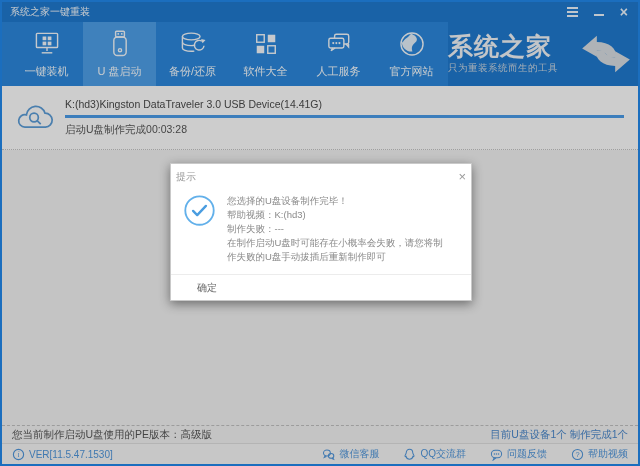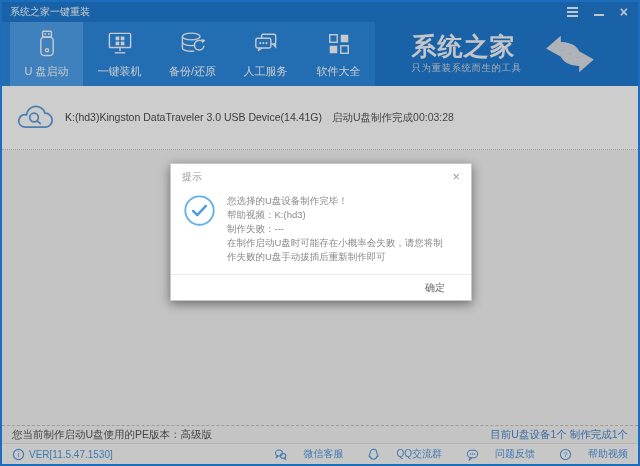--- a/index.html
+++ b/index.html
@@ -28,52 +28,52 @@
   .nav-label { color: #f4f8fc; font-size: 11px; white-space: nowrap; }
   .brand { flex: 1; background: #1f78cc; display: flex; align-items: center; justify-content: center; gap: 20px; padding-right: 4px; }
   .brand-name { font-size: 25px; font-weight: bold; color: #eef1f4; letter-spacing: 1px; line-height: 26px; }
   .brand-slogan { font-size: 9.5px; color: #c9d4de; margin-top: 3px; letter-spacing: 0.5px; }
   .brand-logo svg { width: 56px; height: 44px; display: block; }
 
   
   .progress-row { height: 64px; background: #fafafa; border-bottom: 1px dotted #c2c2c2;
     display: flex; align-items: center; padding: 0 14px 0 12px; gap: 9px; flex: none; }
   .cloud-icon svg { width: 42px; height: 33px; display: block; }
-  .progress-main { flex: 1; display: flex; flex-direction: row; gap: 5px; }
+  .progress-main { flex: 1; display: flex; flex-direction: column; gap: 5px; }
   .device-line { font-size: 10.5px; color: #4a4a4a; }
   .bar { height: 3px; background: #dce4ea; position: relative; }
   .bar-fill { position: absolute; left: 0; top: 0; bottom: 0; background: #4a9ae6; }
-  .status-line { display: flex; justify-content: space-between; font-size: 10.5px; color: #555; }
+  .status-line { display: flex; font-size: 10.5px; color: #555; }
 
   .main-area { flex: 1; background: #f0f0f0; }
 
   
   .statusbar { height: 18px; border-top: 1px dashed #bfbfbf; background: #f0f0f0;
     display: flex; align-items: center; justify-content: space-between; padding: 0 10px; flex: none; }
   .statusbar .sb-left { font-size: 10.5px; color: #555; }
   .statusbar .sb-right { font-size: 10.5px; color: #4a86c8; }
 
   .footer { height: 21px; background: #f3f3f3; border-top: 1px solid #dcdcdc;
     display: flex; align-items: center; padding: 0 10px; flex: none; }
   .version { display: flex; align-items: center; gap: 4px; color: #4f94d8; font-size: 10px; }
   .footer-links { margin-left: auto; display: flex; gap: 24px; }
-  .footer-link { display: flex; align-items: center; gap: 16px; color: #4f94d8; font-size: 10px; cursor: pointer; }
+  .footer-link { display: flex; align-items: center; gap: 4px; color: #4f94d8; font-size: 10px; cursor: pointer; }
   .footer-link svg, .version svg { width: 13px; height: 13px; display: block; }
 
   
   .overlay { position: absolute; inset: 0; background: rgba(0,0,0,0.18); z-index: 5; }
   .dialog { position: absolute; left: 168px; top: 161px; width: 302px; z-index: 10;
     background: #fff; border: 1px solid #c9c9c9; box-shadow: 0 3px 10px rgba(0,0,0,0.45); }
-  .dialog-header { height: 25px; display: flex; align-items: center; padding: 0 11px; }
+  .dialog-header { height: 25px; display: flex; align-items: center; padding: 0 5px; }
   .dialog-title { font-size: 10px; color: #9a9a9a; flex: 1; }
   .dialog-close { color: #9a9a9a; font-size: 13px; line-height: 13px; cursor: pointer; }
   .dialog-body { display: flex; gap: 11px; padding: 5px 27px 10px 12px; }
   .check-icon svg { width: 33px; height: 33px; display: block; }
   .dialog-lines { font-size: 9.5px; color: #8a8a8a; line-height: 14px; width: 233px; }
-  .dialog-footer { border-top: 1px solid #ececec; height: 26px; display: flex; align-items: center; justify-content: flex-end; }
+  .dialog-footer { border-top: 1px solid #ececec; height: 26px; display: flex; align-items: center; justify-content: flex-start; }
   .ok-button { background: none; border: none; font-size: 10px; color: #666; cursor: pointer; font-family: inherit; padding: 4px 26px; }
 </style>
 </head>
 <body>
 
 <div class="window">
 
   <div class="titlebar">
     <span class="title">系统之家一键重装</span>
     <span class="win-controls">
@@ -81,86 +81,95 @@
           <i></i>
           <i></i>
           <i></i>
         </span>
       <span class="min-icon"></span>
       <span class="close-icon">×</span>
     </span>
   </div>
 
   <div class="nav">
-    <div class="nav-item selected">
-      <span>
-        <svg viewBox="0 0 34 34" fill="none" stroke="#f2f6fa" stroke-width="1.6">
-          <rect x="12" y="2.5" width="10" height="6.5" rx="1"></rect>
-          <line x1="15" y1="4.5" x2="15" y2="6.5"></line>
-            <line x1="19" y1="4.5" x2="19" y2="6.5"></line>
-          <rect x="10" y="9" width="14" height="21" rx="4"></rect>
-          <circle cx="17" cy="24" r="1.8"></circle>
-        </svg>
-      </span>
-      <span class="nav-label">U 盘启动</span>
-    </div>
     <div class="nav-item">
       <span>
         <svg viewBox="0 0 34 34" fill="none" stroke="#f2f6fa" stroke-width="1.6">
           <rect x="5" y="5" width="24" height="16" rx="1"></rect>
           <g fill="#f2f6fa" stroke="none">
             <rect x="12" y="8.5" width="4.2" height="4.2"></rect>
               <rect x="17.8" y="8.5" width="4.2" height="4.2"></rect>
             <rect x="12" y="14.3" width="4.2" height="4.2"></rect>
               <rect x="17.8" y="14.3" width="4.2" height="4.2"></rect>
           </g>
           <line x1="17" y1="21" x2="17" y2="25"></line>
           <line x1="11" y1="27" x2="23" y2="27"></line>
         </svg>
       </span>
       <span class="nav-label">一键装机</span>
     </div>
+    <div class="nav-item selected">
+      <span>
+        <svg viewBox="0 0 34 34" fill="none" stroke="#f2f6fa" stroke-width="1.6">
+          <rect x="12" y="2.5" width="10" height="6.5" rx="1"></rect>
+          <line x1="15" y1="4.5" x2="15" y2="6.5"></line>
+            <line x1="19" y1="4.5" x2="19" y2="6.5"></line>
+          <rect x="10" y="9" width="14" height="21" rx="4"></rect>
+          <circle cx="17" cy="24" r="1.8"></circle>
+        </svg>
+      </span>
+      <span class="nav-label">U 盘启动</span>
+    </div>
     <div class="nav-item">
       <span>
         <svg viewBox="0 0 34 34" fill="none" stroke="#f2f6fa" stroke-width="1.6">
           <ellipse cx="15" cy="8.5" rx="10" ry="3.8"></ellipse>
           <path d="M5 8.5 V15 c0 2.1 4.5 3.8 10 3.8 1.6 0 3.1-.15 4.5-.4"></path>
           <path d="M5 15 v6.5 c0 2.1 4.5 3.8 10 3.8 1.2 0 2.4-.08 3.5-.25"></path>
           <path d="M29.5 19 a5.5 5.5 0 1 1 -2.4-5.2"></path>
           <polygon points="26.2,11.2 31.2,12.6 27.8,16.2" fill="#f2f6fa" stroke="none"></polygon>
         </svg>
       </span>
       <span class="nav-label">备份/还原</span>
+    </div>
+    <div class="nav-item">
+      <span>
+        <svg viewBox="0 0 34 34" fill="none" stroke="#f2f6fa" stroke-width="1.6">
+          <rect x="6.5" y="6.5" width="8.5" height="8.5"></rect>
+          <rect x="19" y="6.5" width="8.5" height="8.5" fill="#f2f6fa" stroke="none"></rect>
+          <rect x="6.5" y="19" width="8.5" height="8.5" fill="#f2f6fa" stroke="none"></rect>
+          <rect x="19" y="19" width="8.5" height="8.5"></rect>
+        </svg>
+      </span>
+      <span class="nav-label">软件大全</span>
     </div>
     <div class="nav-item">
       <span>
         <svg viewBox="0 0 34 34" fill="none" stroke="#f2f6fa" stroke-width="1.6">
           <rect x="12" y="6" width="16" height="11" rx="2"></rect>
           <path d="M25 17 l2.8 3.2 v-3.2"></path>
           <rect x="5.5" y="10.5" width="17" height="11" rx="2" fill="#2b86d9"></rect>
           <path d="M10 21.5 l-2 3.2 4.6-3.2"></path>
           <g fill="#f2f6fa" stroke="none">
             <circle cx="10.5" cy="16" r="1.2"></circle>
               <circle cx="14" cy="16" r="1.2"></circle>
               <circle cx="17.5" cy="16" r="1.2"></circle>
           </g>
         </svg>
       </span>
       <span class="nav-label">人工服务</span>
     </div>
     <div class="nav-item">
       <span>
         <svg viewBox="0 0 34 34" fill="none" stroke="#f2f6fa" stroke-width="1.6">
-          <rect x="6.5" y="6.5" width="8.5" height="8.5"></rect>
-          <rect x="19" y="6.5" width="8.5" height="8.5" fill="#f2f6fa" stroke="none"></rect>
-          <rect x="6.5" y="19" width="8.5" height="8.5" fill="#f2f6fa" stroke="none"></rect>
-          <rect x="19" y="19" width="8.5" height="8.5"></rect>
-        </svg>
-      </span>
-      <span class="nav-label">软件大全</span>
+          <circle cx="17" cy="17" r="12.5"></circle>
+          <path d="M16 5.5 c4 1.5 7 4 6.5 7 c-.4 2.5-3 3.5-4.5 5.5 c-1.5 2-1.5 4.5-.5 7.5 c-.3.1-.7.1-1 .1 c-6 0-10.6-4.5-11-10 c2-1.5 3-4.5 5.5-5.5 c1.5-.6 3-2.6 5-4.6z" fill="#f2f6fa" stroke="none" opacity="0.92"></path>
+        </svg>
+      </span>
+      <span class="nav-label">官方网站</span>
     </div>
     <div class="brand">
       <div class="brand-text">
         <div class="brand-name">系统之家</div>
         <div class="brand-slogan">只为重装系统而生的工具</div>
       </div>
       <span class="brand-logo">
         <svg viewBox="0 0 60 48" fill="#d6dbe0">
           <path d="M4 18 L20 4 L20 11 C34 11 41 18 42 28 L32 28 C31 23 26 20 20 20 L20 27 Z"></path>
           <path d="M56 30 L40 44 L40 37 C26 37 19 30 18 20 L28 20 C29 25 34 28 40 28 L40 21 Z"></path>

